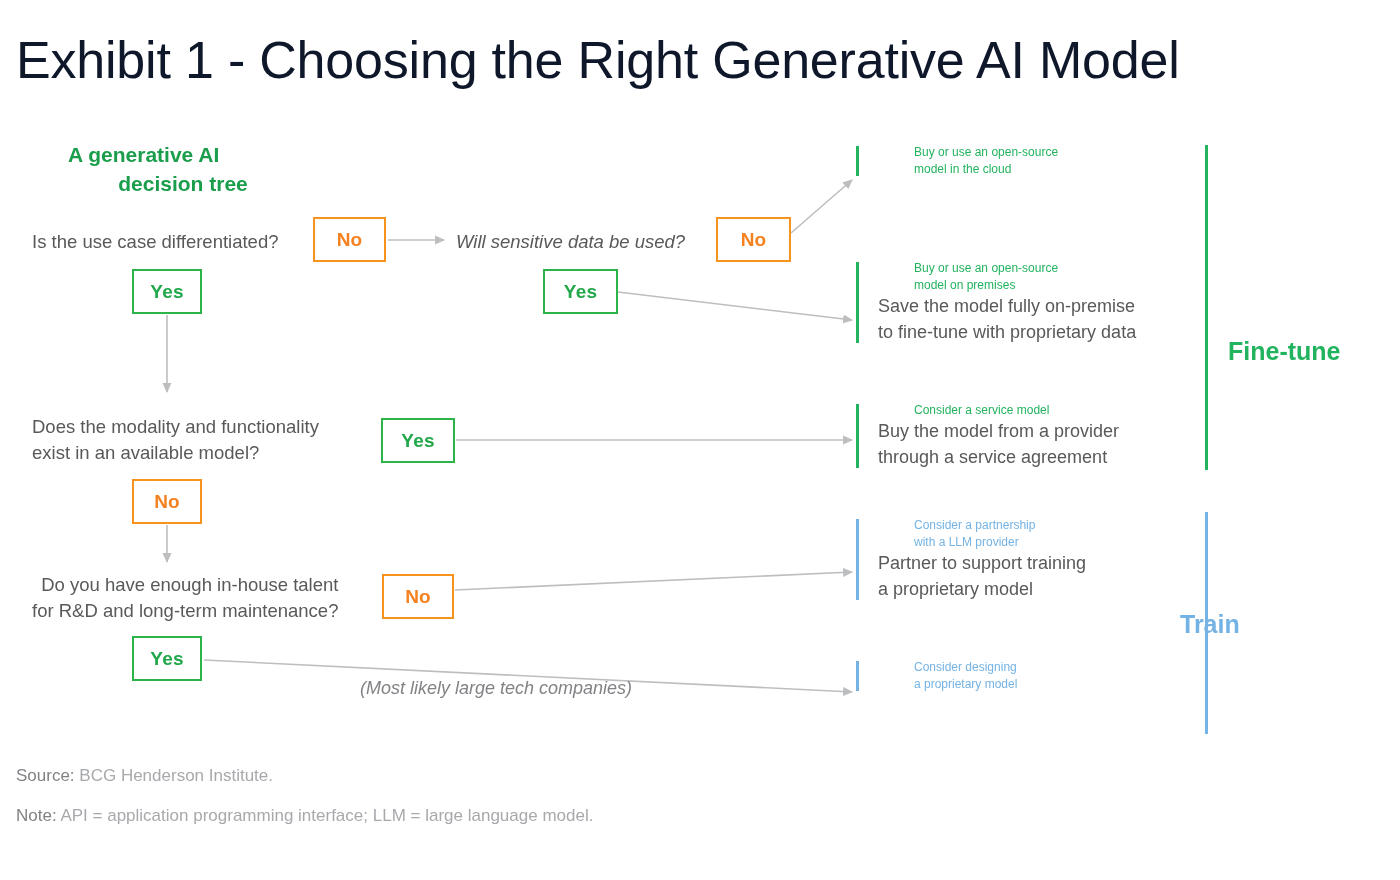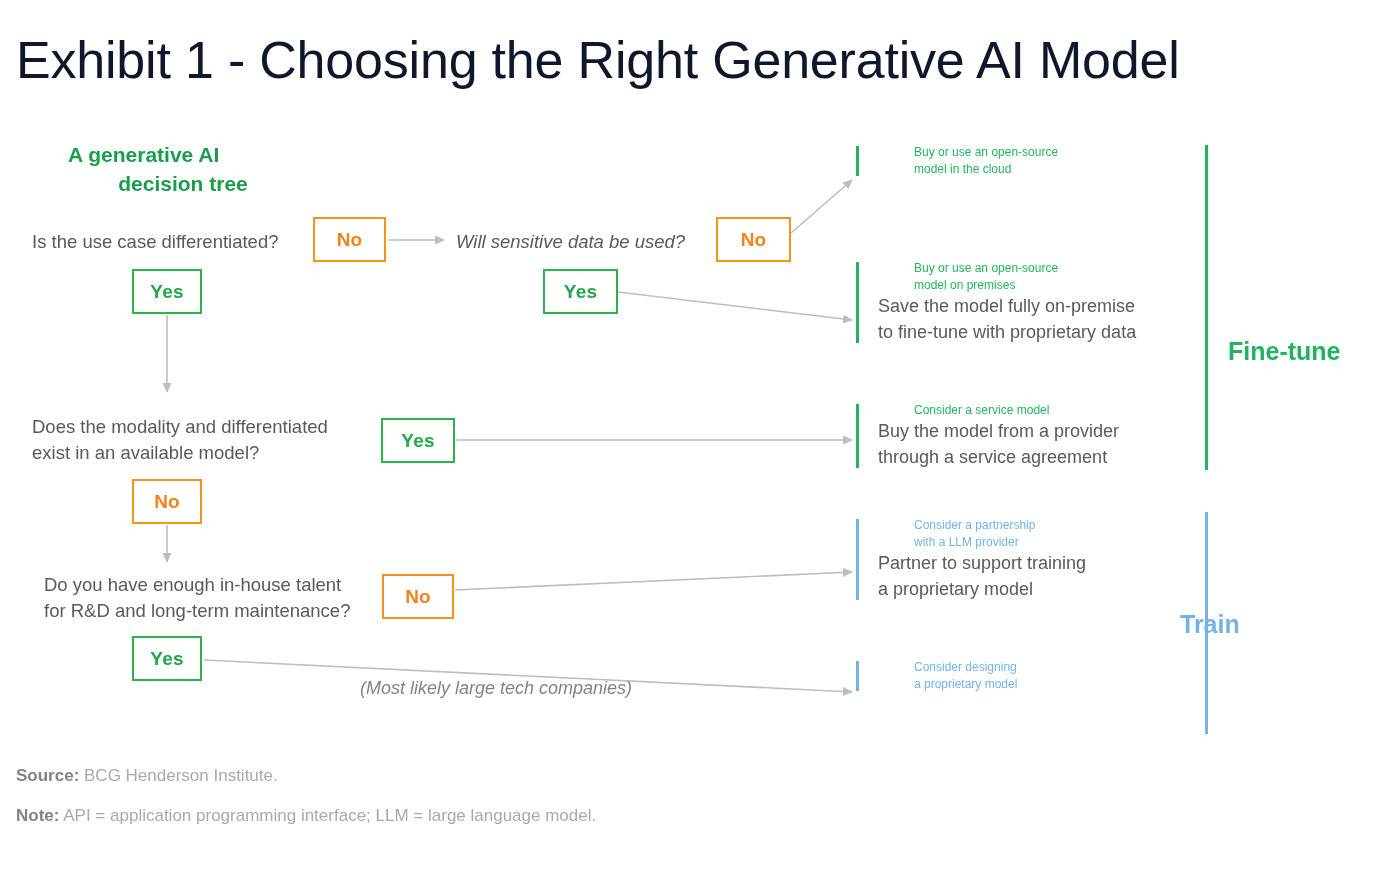--- a/index.html
+++ b/index.html
@@ -124,21 +124,21 @@
     pointer-events: none;
   }
 
   
   .footnote {
     position: absolute;
     font-size: 17px;
     color: #a7a9ac;
     white-space: nowrap;
   }
-  .footnote b { color: #808285; font-weight: bold; }
+  .footnote b { color: #808285; font-weight: normal; }
   #source-note { left: 16px; top: 766px; }
   #note-note   { left: 16px; top: 806px; }
 </style>
 </head>
 <body>
 
 <div id="exhibit-title">Exhibit 1 - Choosing the Right Generative AI Model</div>
 
 <svg id="connectors" viewBox="0 0 1400 880">
   <defs>
@@ -166,24 +166,24 @@
 
 <div id="tree-subtitle">
   <span>A generative AI</span>
   <span class="l2">decision tree</span>
 </div>
 
 <div class="question" style="left:32px; top:229px;">Is the use case differentiated?</div>
 
 <div class="question" style="left:456px; top:229px;font-style:italic;">Will sensitive data be used?</div>
 
-<div class="question" style="left:32px; top:414px;">Does the modality and differentiated
+<div class="question" style="left:32px; top:414px;">Does the modality and functionality
 exist in an available model?</div>
 
-<div class="question" style="left:44px; top:572px;">Do you have enough in-house talent
+<div class="question" style="left:32px; top:572px;text-align:right;">Do you have enough in-house talent
 for R&amp;D and long-term maintenance?</div>
 
 <div class="dbox no" style="left:313px; top:217px; width:73px; height:45px;">No</div>
 
 <div class="dbox yes" style="left:132px; top:269px; width:70px; height:45px;">Yes</div>
 
 <div class="dbox no" style="left:716px; top:217px; width:75px; height:45px;">No</div>
 
 <div class="dbox yes" style="left:543px; top:269px; width:75px; height:45px;">Yes</div>
 

